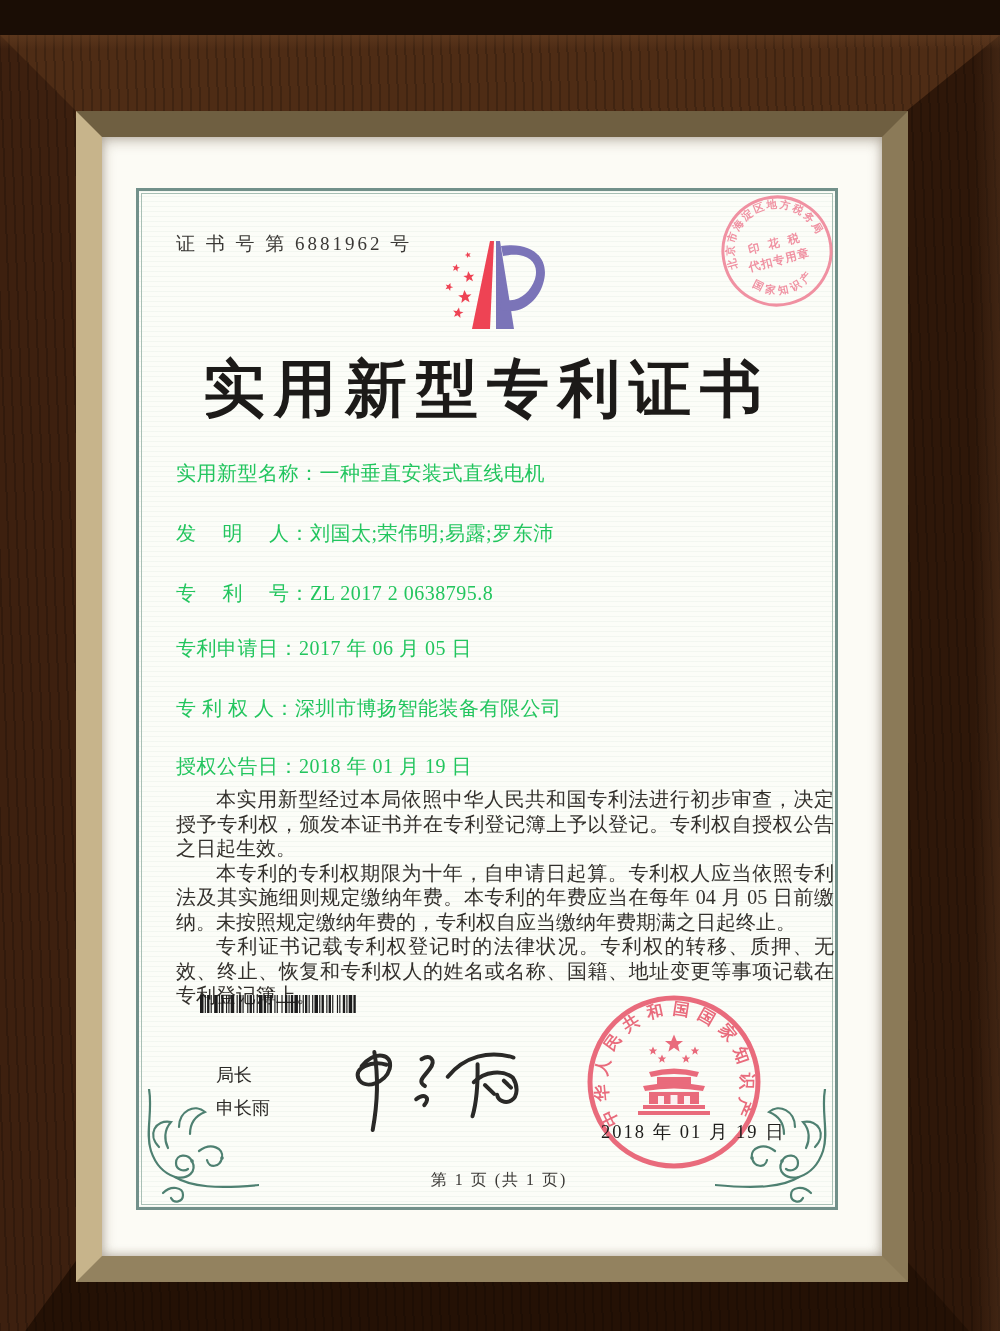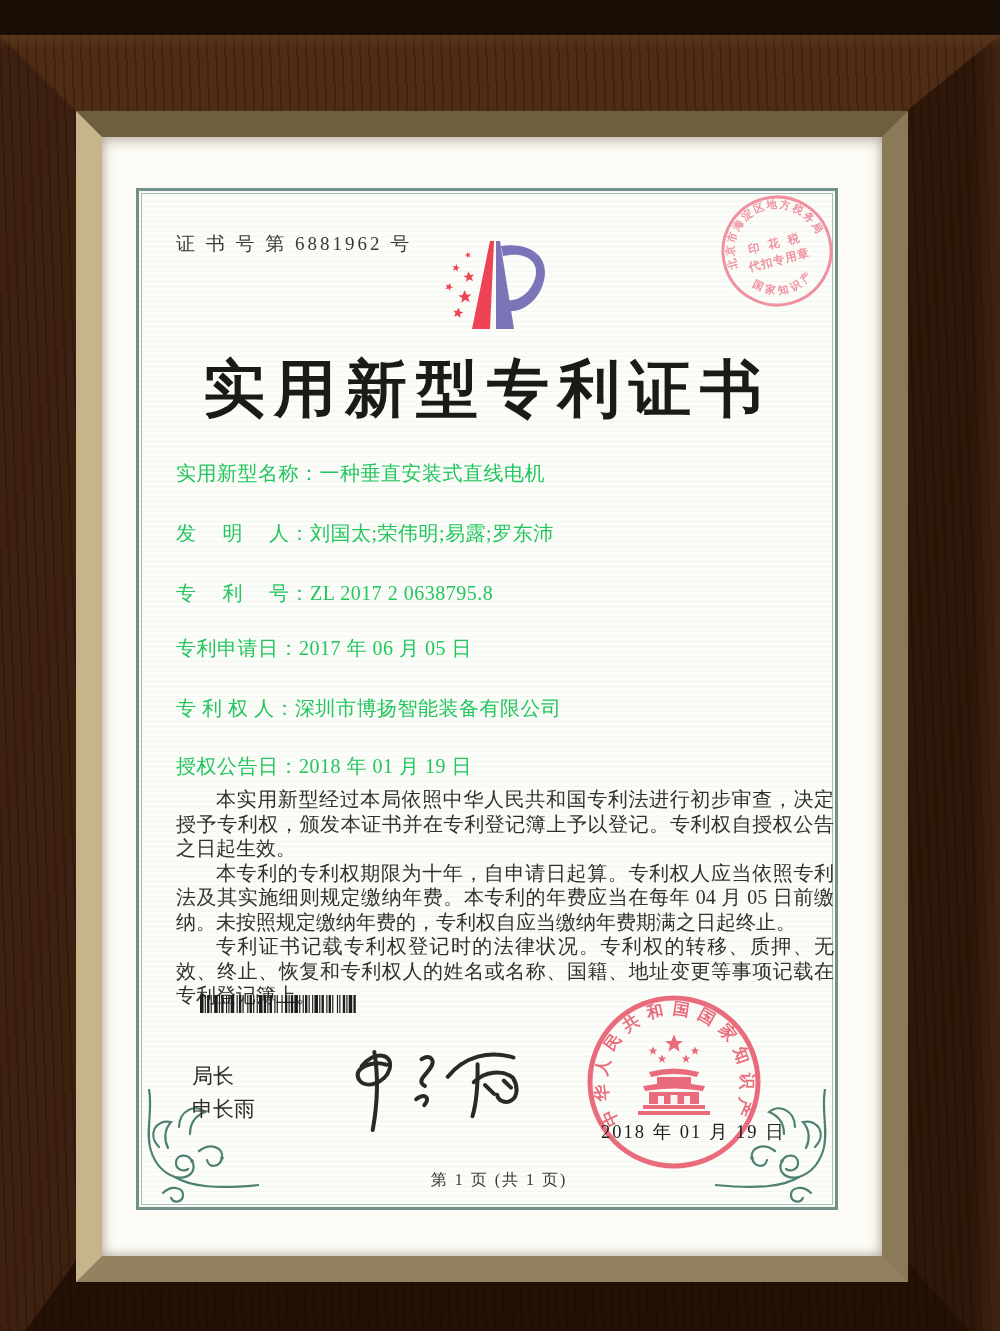--- a/index.html
+++ b/index.html
@@ -40,22 +40,22 @@
   .cert-number{left:176px;top:196px;font-size:19px;letter-spacing:3px;color:#3a3835;}
   .logo{left:437px;top:198px;width:120px;height:110px;}
   .cert-title{left:136px;top:312px;width:702px;text-align:center;
         font-size:62px;font-weight:bold;letter-spacing:9px;color:#1c1a18;}
   .field{left:176px;width:680px;font-size:20px;color:#22c55e;letter-spacing:.5px;white-space:nowrap;}
   .f0{top:425px}.f1{top:485px}.f2{top:545px}.f3{top:600px}.f4{top:660px}.f5{top:718px}
   .paras{left:176px;top:752px;width:658px;font-size:20px;line-height:24.5px;
         text-align:justify;color:#33302c;}
   .paras p{margin:0;text-indent:2em;}
   .barcode{left:200px;top:960px;width:210px;height:18px;}
-  .signer{left:192px;top:1024px;font-family:"Liberation Sans","DejaVu Sans",sans-serif;
-        font-size:21px;color:#2b2926;line-height:33px;}
+  .signer{left:216px;top:1024px;font-family:"Liberation Sans","DejaVu Sans",sans-serif;
+        font-size:18px;color:#2b2926;line-height:33px;}
   .signature{left:320px;top:1006px;width:220px;height:96px;transform:rotate(-1deg);}
   .seal{left:585px;top:958px;width:178px;height:178px;z-index:3;opacity:.92;}
   .seal-date{left:601px;top:1084px;font-size:18.5px;letter-spacing:2px;color:#1d1c1a;z-index:4;}
   .footer{left:136px;top:1135px;width:726px;text-align:center;font-size:16px;
         letter-spacing:2px;color:#3a3835;}
   .stamp{left:717px;top:156px;width:120px;height:120px;z-index:3;opacity:.9;}
 </style>
 </head>
 <body>
 

